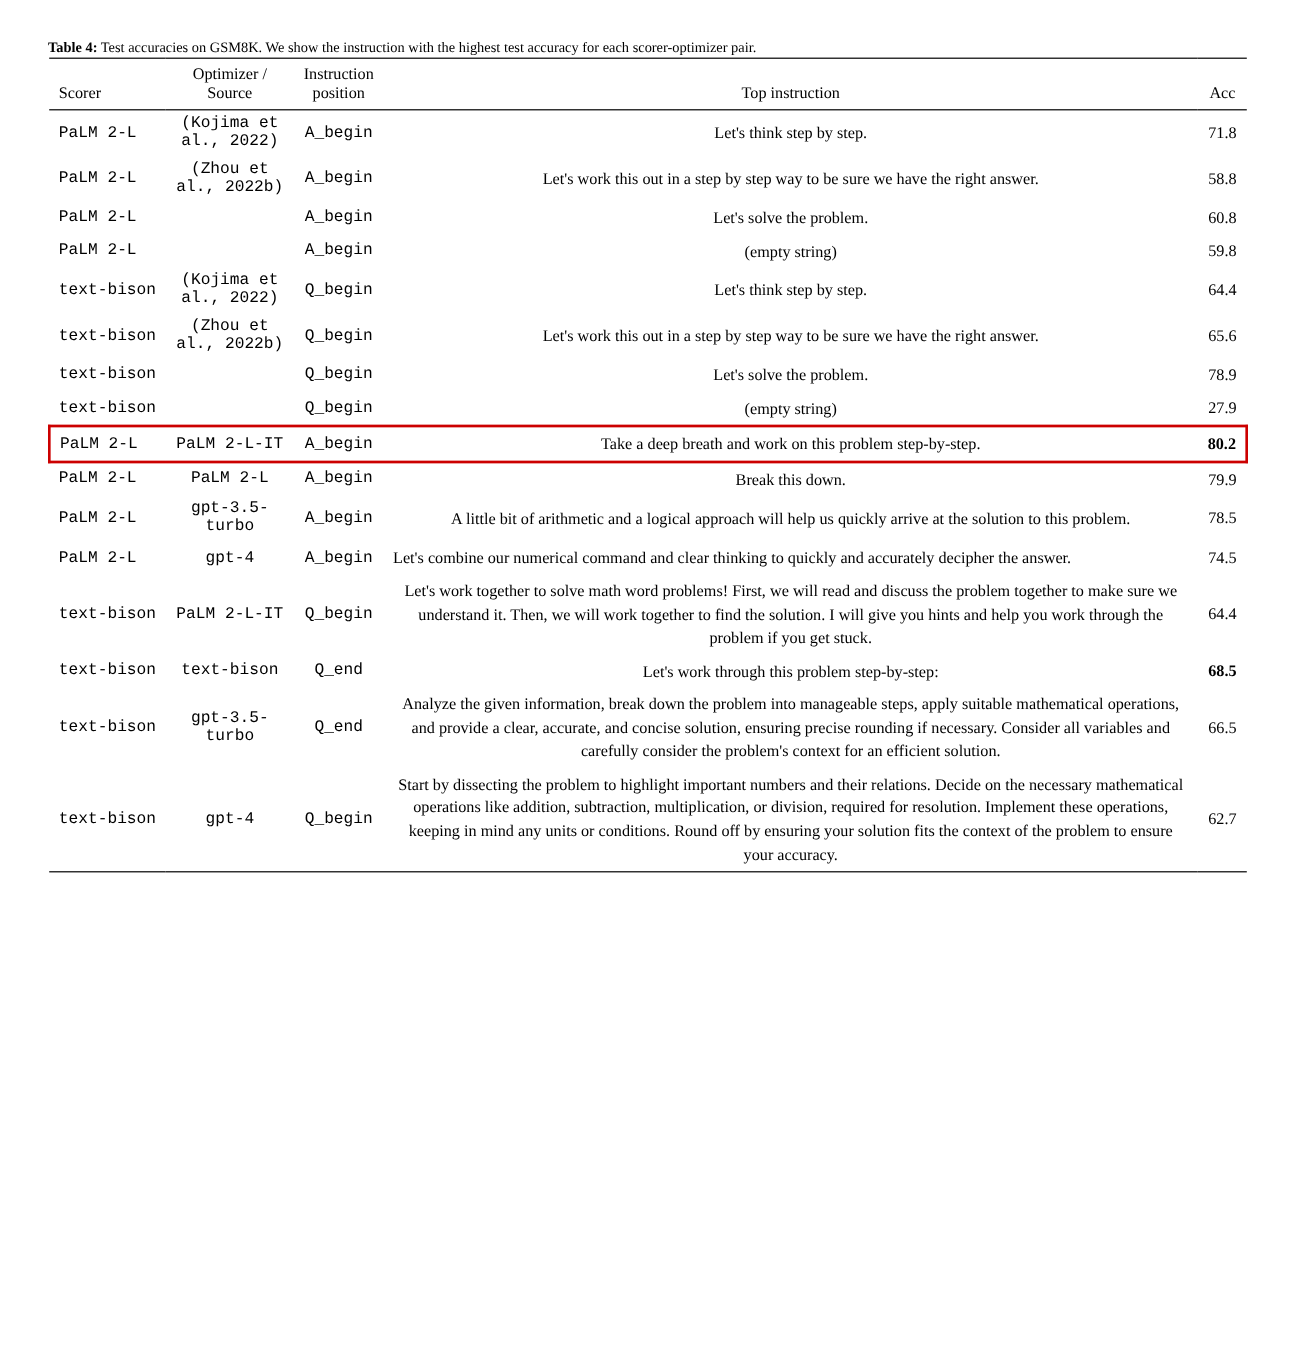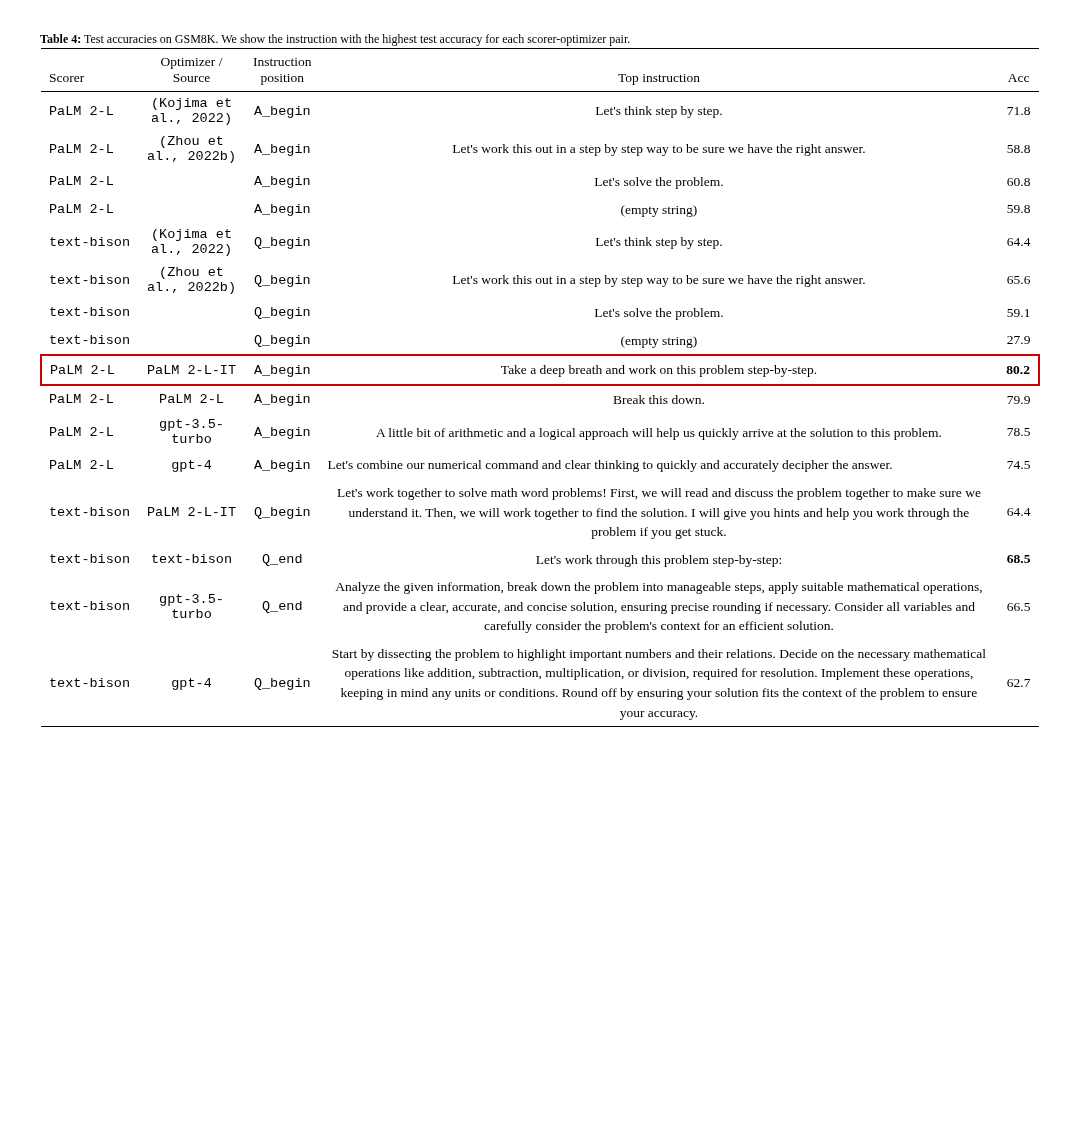--- a/index.html
+++ b/index.html
@@ -95,21 +95,21 @@
         <td style="font-family: &quot;Courier New&quot;, Courier, monospace; white-space: pre-line;">(Zhou et al., 2022b)</td>
         <td style="font-family: &quot;Courier New&quot;, Courier, monospace;">Q_begin</td>
         <td style="text-align: center; line-height: 1.45;">Let's work this out in a step by step way to be sure we have the right answer.</td>
         <td>65.6</td>
       </tr>
       <tr>
         <td style="text-align: left; font-family: &quot;Courier New&quot;, Courier, monospace; white-space: nowrap;">text-bison</td>
         <td style="font-family: &quot;Courier New&quot;, Courier, monospace; white-space: pre-line;"></td>
         <td style="font-family: &quot;Courier New&quot;, Courier, monospace;">Q_begin</td>
         <td style="text-align: center; line-height: 1.45;">Let's solve the problem.</td>
-        <td>59.1</td>
+        <td>78.9</td>
       </tr>
       <tr class="dashed-section-end">
         <td style="text-align: left; font-family: &quot;Courier New&quot;, Courier, monospace; white-space: nowrap; border-bottom: 1px dashed rgb(153, 153, 153);">text-bison</td>
         <td style="font-family: &quot;Courier New&quot;, Courier, monospace; white-space: pre-line; border-bottom: 1px dashed rgb(153, 153, 153);"></td>
         <td style="font-family: &quot;Courier New&quot;, Courier, monospace; border-bottom: 1px dashed rgb(153, 153, 153);">Q_begin</td>
         <td style="text-align: center; line-height: 1.45; border-bottom: 1px dashed rgb(153, 153, 153);">(empty string)</td>
         <td style="border-bottom: 1px dashed rgb(153, 153, 153);">27.9</td>
       </tr>
       <tr style="outline: rgb(204, 0, 0) solid 2px; outline-offset: -1px;">
         <td style="text-align: left; font-family: &quot;Courier New&quot;, Courier, monospace; white-space: nowrap; border-top: 2px solid rgb(204, 0, 0); border-right: none; border-bottom: 2px solid rgb(204, 0, 0); border-left: 2px solid rgb(204, 0, 0); border-image: initial;">PaLM 2-L</td>

